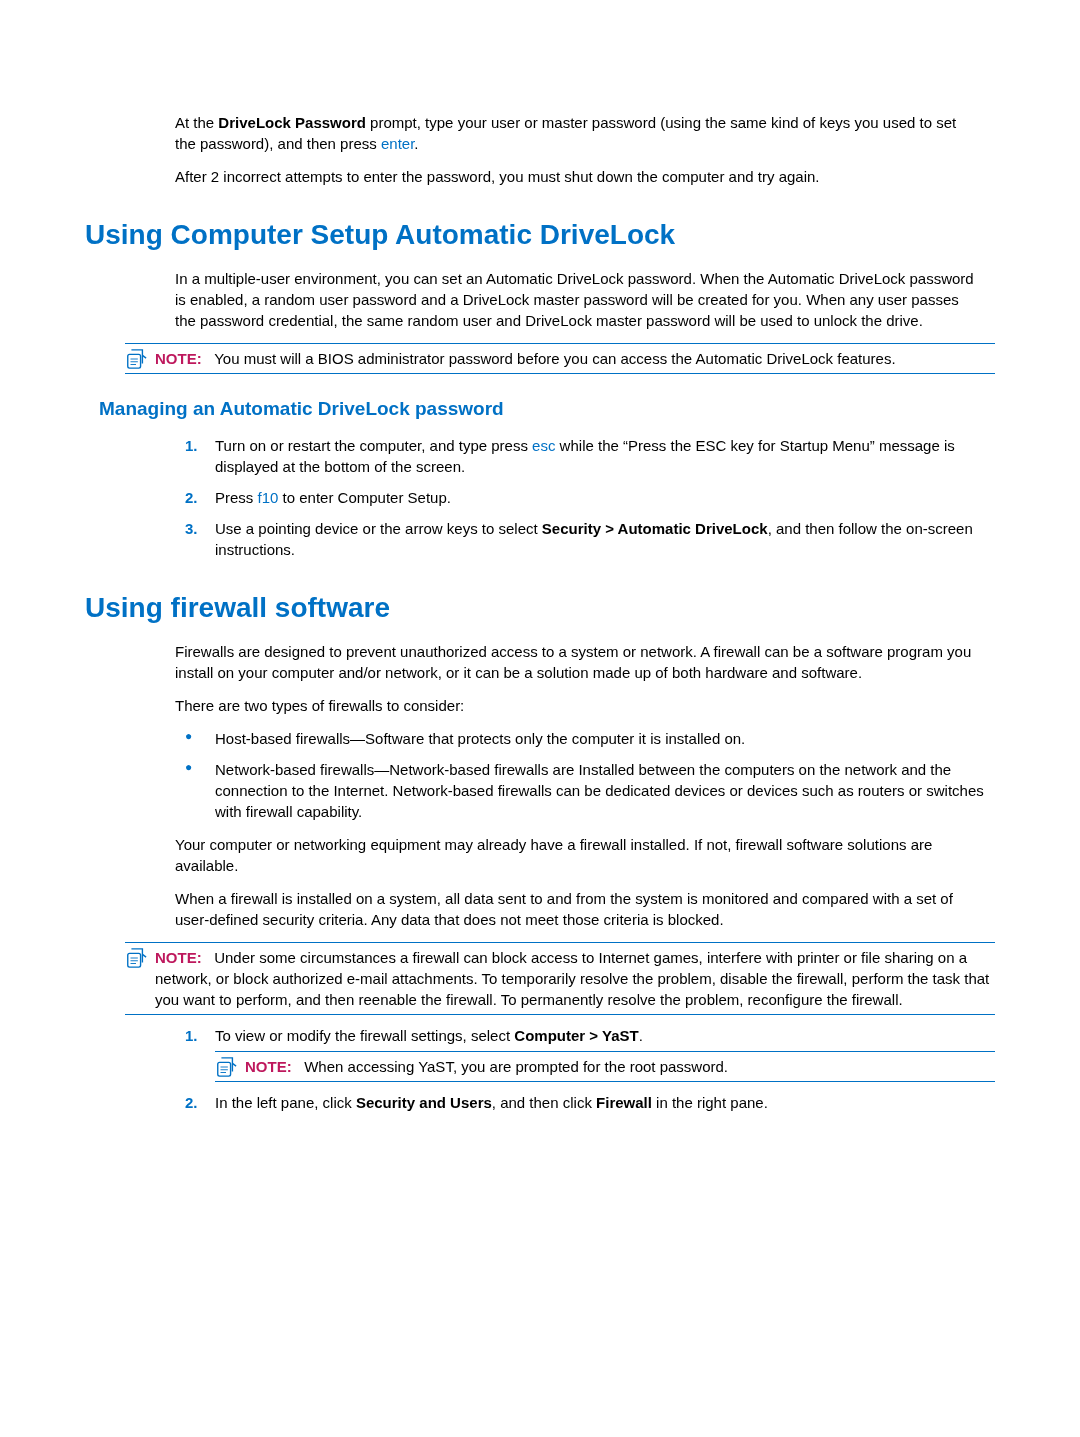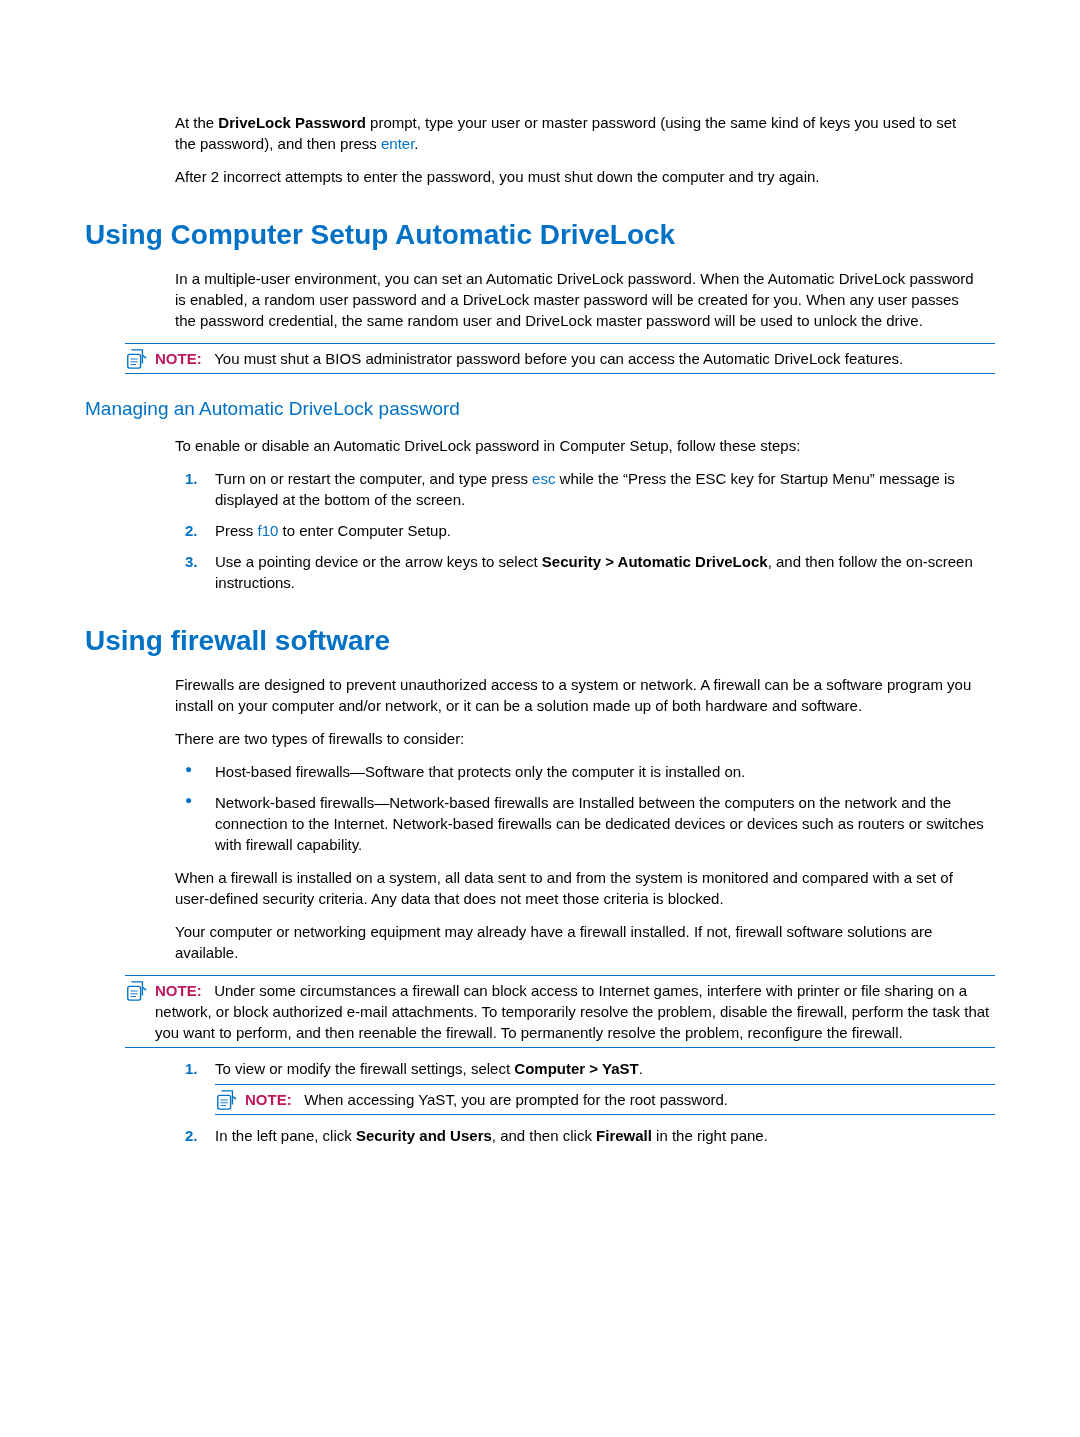--- a/index.html
+++ b/index.html
@@ -26,22 +26,22 @@
   }
   .h1 {
     color: #0071c5;
     font-size: 28px;
     font-weight: bold;
     margin: 28px 0 14px 0;
   }
   .h2 {
     color: #0071c5;
     font-size: 19px;
-    font-weight: normal;
-    margin: 22px 0 12px 0;
+    font-weight: bold;
+    margin: 22px 0 12px 14px;
   }
   p {
     margin: 12px 18px;
   }
   .ol-item {
     position: relative;
     padding-left: 30px;
     margin: 10px 0;
   }
   .num {
@@ -116,28 +116,25 @@
   </div>
 
   <div class="note-box">
     <svg class="note-icon" viewBox="0 0 24 24">
       <rect x="3" y="7" width="14" height="15" rx="2" fill="none" stroke="#0071c5" stroke-width="1.5"></rect>
       <path d="M7 2 L19 2 L19 17" fill="none" stroke="#0071c5" stroke-width="1.5"></path>
       <path d="M19 8 L23 11" stroke="#0071c5" stroke-width="1.5"></path>
       <path d="M6 12 L14 12 M6 15 L14 15 M6 18 L12 18" stroke="#0071c5" stroke-width="1"></path>
     </svg>
     <span class="note-label">NOTE:</span>
-    <span>&nbsp;&nbsp;</span><span>You must shut a BIOS administrator password before you can access the Automatic DriveLock features.</span>
+    <span>&nbsp;&nbsp;</span><span>You must will a BIOS administrator password before you can access the Automatic DriveLock features.</span>
   </div>
 
   <div class="h2">Managing an Automatic DriveLock password</div>
 
-  <div class="body-indent">
-    <p>To enable or disable an Automatic DriveLock password in Computer Setup, follow these steps:</p>
-  </div>
 
   <div class="list-indent">
     <div class="ol-item">
       <span class="num">1.</span>
       <span>Turn on or restart the computer, and type press </span><span class="key">esc</span><span> while the “Press the ESC key for Startup Menu” message is displayed at the bottom of the screen.</span>
     </div>
     <div class="ol-item">
       <span class="num">2.</span>
       <span>Press </span><span class="key">f10</span><span> to enter Computer Setup.</span>
     </div>
@@ -159,22 +156,22 @@
       <span class="bullet-dot">●</span>
       <span>Host-based firewalls—Software that protects only the computer it is installed on.</span>
     </div>
     <div class="bullet-item">
       <span class="bullet-dot">●</span>
       <span>Network-based firewalls—Network-based firewalls are Installed between the computers on the network and the connection to the Internet. Network-based firewalls can be dedicated devices or devices such as routers or switches with firewall capability.</span>
     </div>
   </div>
 
   <div class="body-indent">
+    <p>Your computer or networking equipment may already have a firewall installed. If not, firewall software solutions are available.</p>
     <p>When a firewall is installed on a system, all data sent to and from the system is monitored and compared with a set of user-defined security criteria. Any data that does not meet those criteria is blocked.</p>
-    <p>Your computer or networking equipment may already have a firewall installed. If not, firewall software solutions are available.</p>
   </div>
 
   <div class="note-box">
     <svg class="note-icon" viewBox="0 0 24 24">
       <rect x="3" y="7" width="14" height="15" rx="2" fill="none" stroke="#0071c5" stroke-width="1.5"></rect>
       <path d="M7 2 L19 2 L19 17" fill="none" stroke="#0071c5" stroke-width="1.5"></path>
       <path d="M19 8 L23 11" stroke="#0071c5" stroke-width="1.5"></path>
       <path d="M6 12 L14 12 M6 15 L14 15 M6 18 L12 18" stroke="#0071c5" stroke-width="1"></path>
     </svg>
     <span class="note-label">NOTE:</span>

